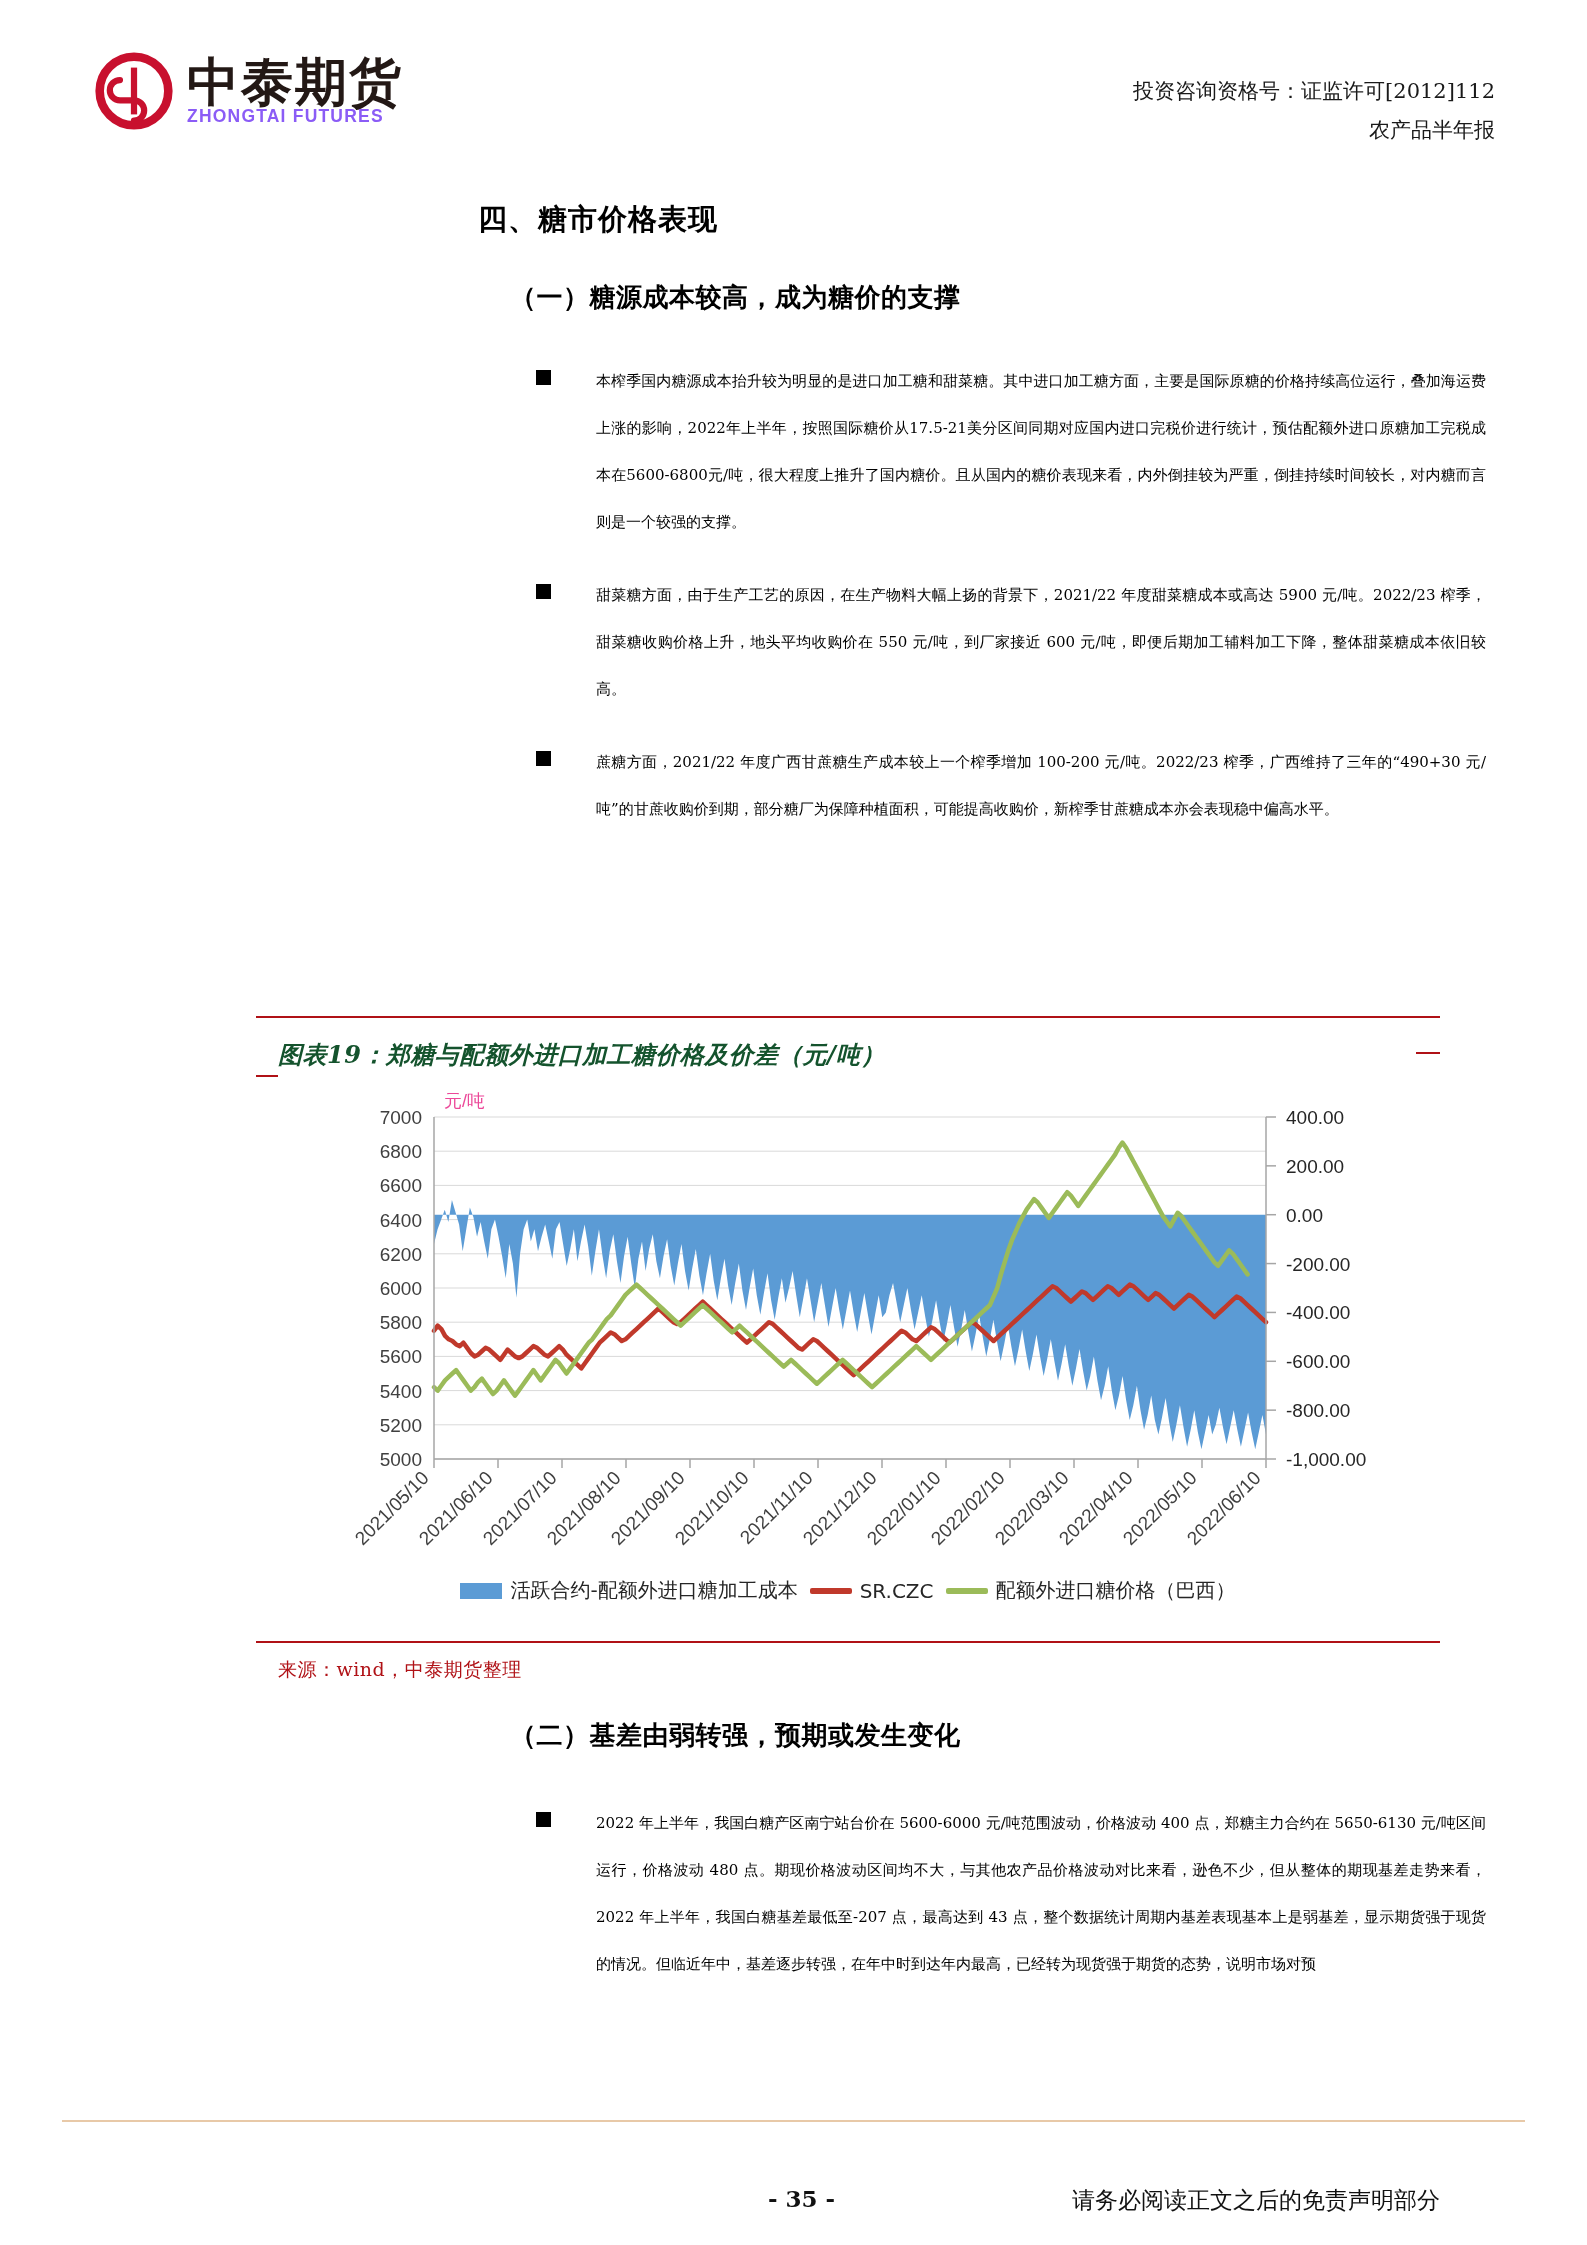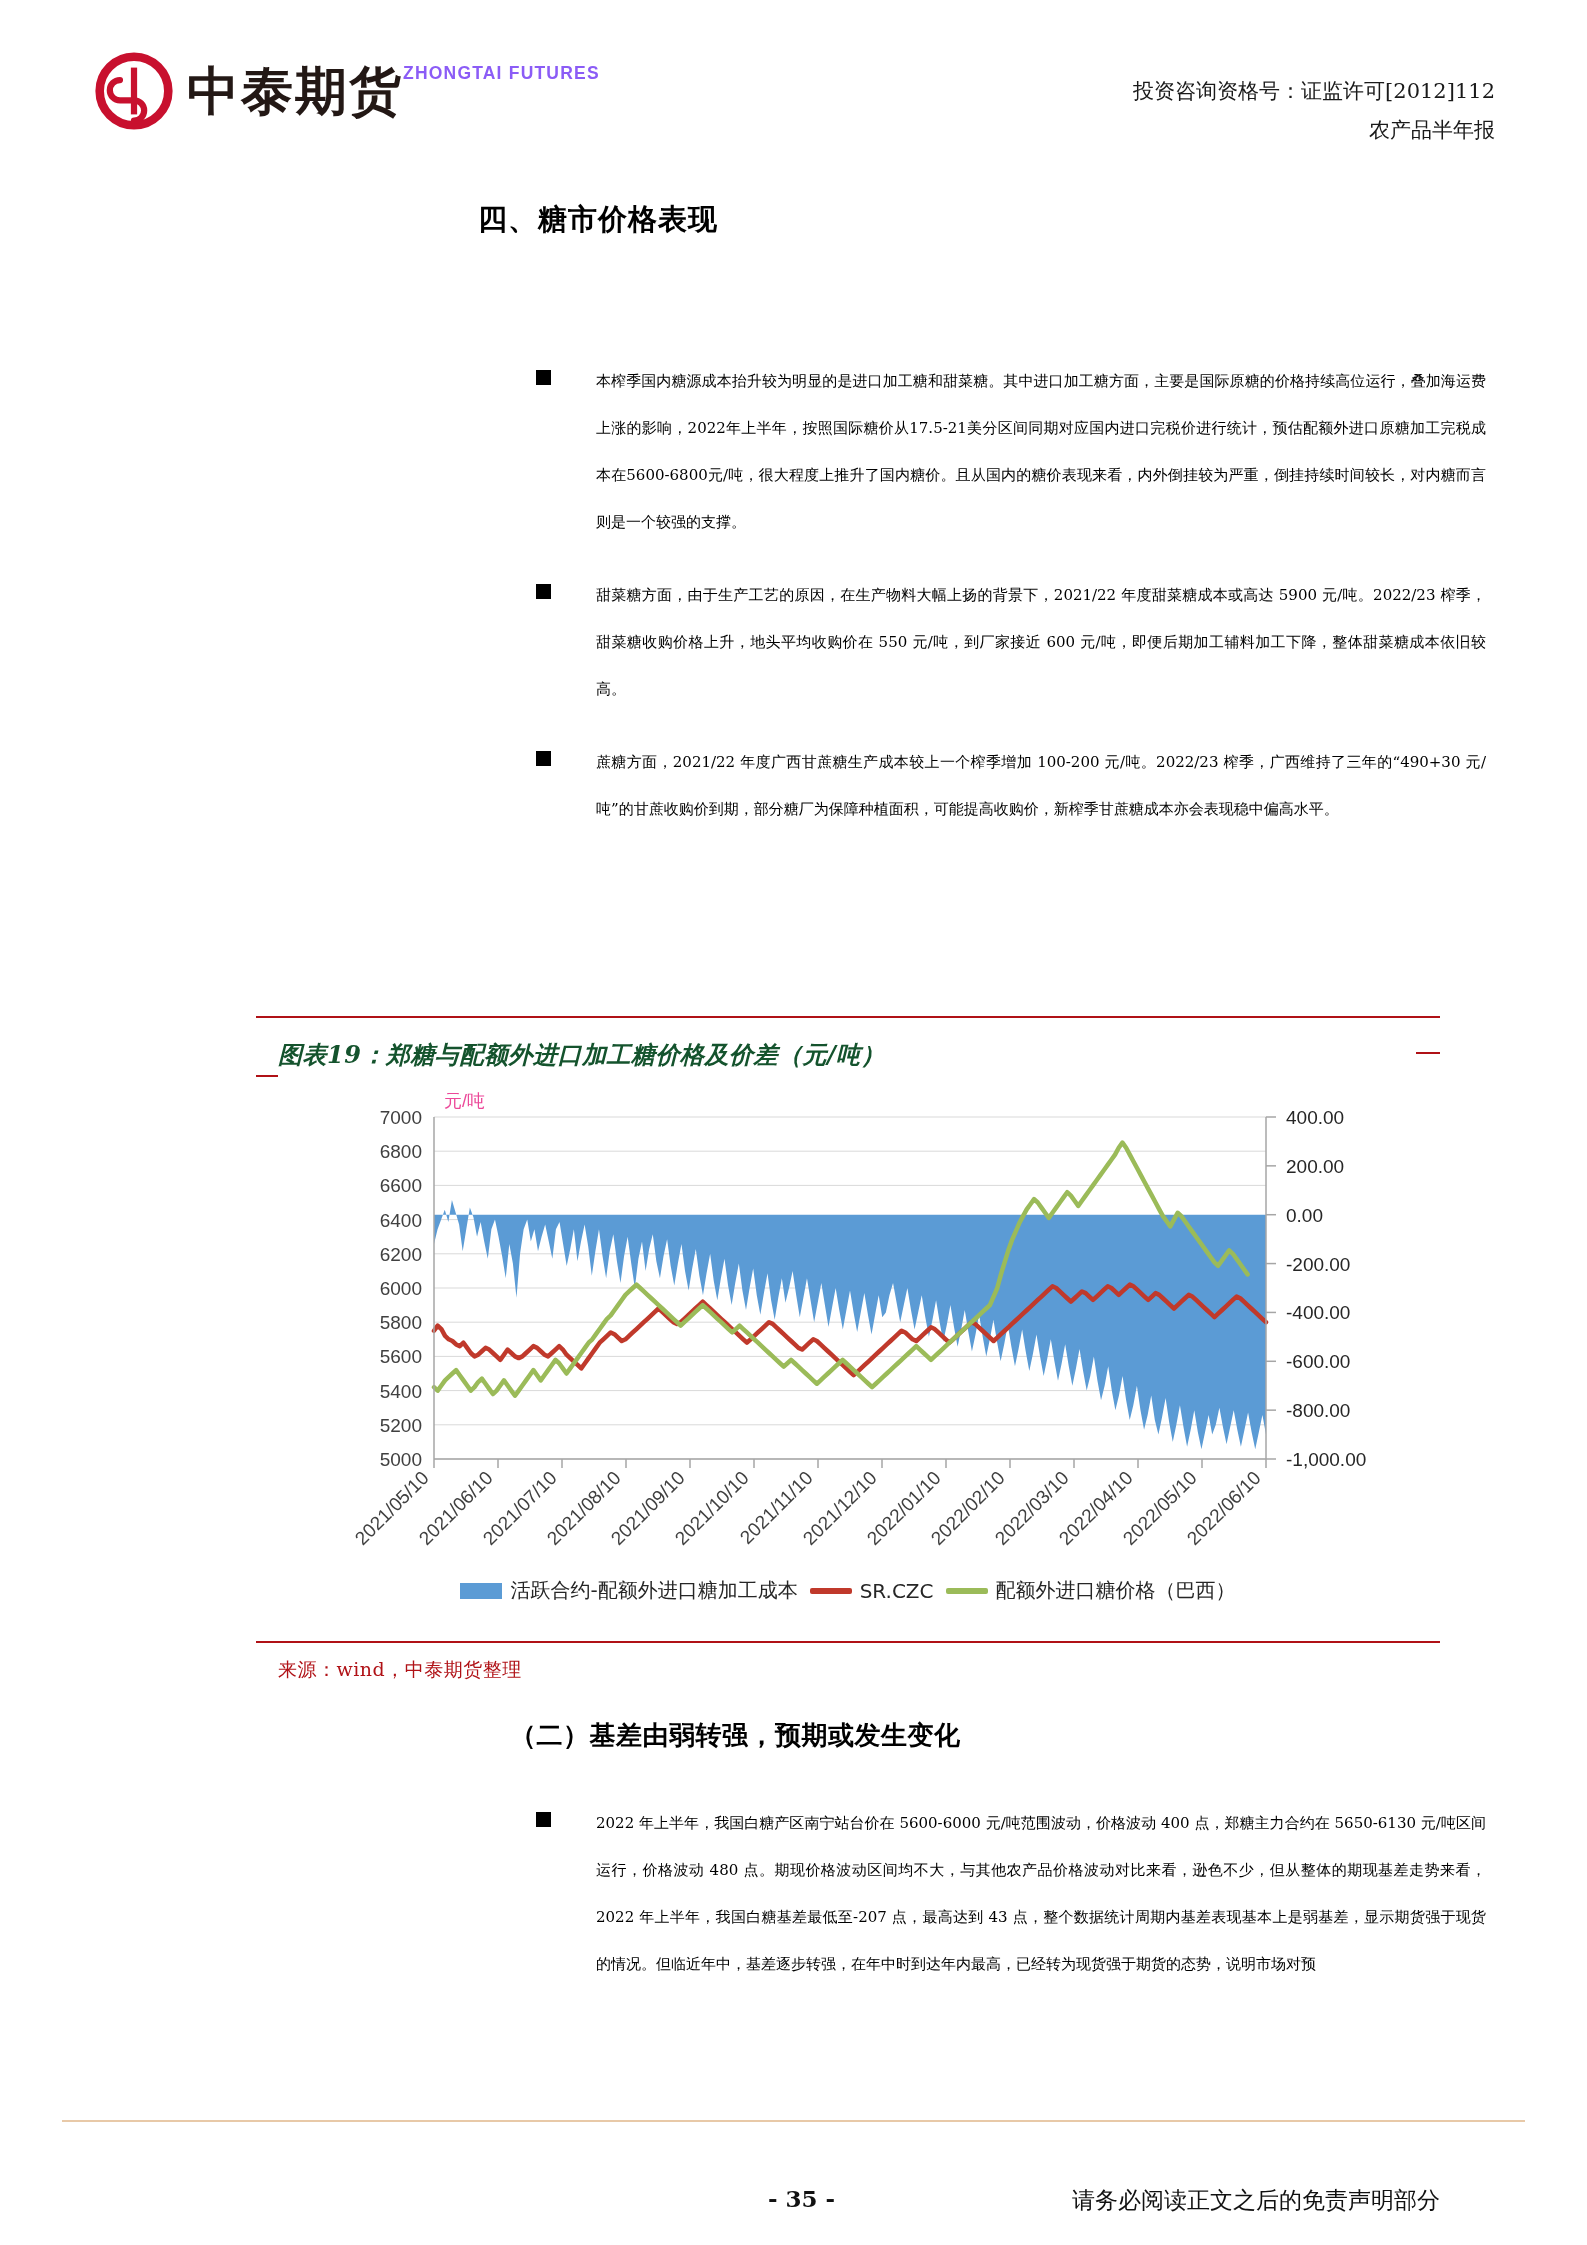--- a/index.html
+++ b/index.html
@@ -9,21 +9,21 @@
     font-family:"DejaVu Sans","Liberation Sans",sans-serif;
     position:relative;
     overflow:hidden;
   }
   .page{position:absolute;left:0;top:0;width:1587px;height:2245px;}
 
   
   .header{position:absolute;left:0;top:0;width:1587px;height:180px;}
   .logo{position:absolute;left:95px;top:52px;display:flex;align-items:center;gap:14px;}
   .logo-mark{width:78px;height:78px;flex:0 0 auto;}
-  .logo-text{display:flex;line-height:1;}
+  .logo-text{display:flex;flex-direction:column;line-height:1;}
   .logo-cn{font-family:"DejaVu Sans","Liberation Sans",sans-serif;font-size:52px;font-weight:bold;color:#231815;letter-spacing:2px;}
   .logo-en{font-family:"Liberation Sans",sans-serif;font-size:17.5px;font-weight:bold;color:#8b5cf6;letter-spacing:1.2px;margin-top:0;}
   .hdr-right{position:absolute;right:92px;top:72px;text-align:right;
              font-family:"DejaVu Serif","Liberation Serif",serif;font-size:21px;color:#1a1a1a;line-height:1.85;}
   .hdr-right div{white-space:nowrap;}
 
   
   .h1{position:absolute;left:478px;top:200px;font-family:"DejaVu Serif","Liberation Serif",serif;
       font-size:29px;font-weight:bold;color:#000;letter-spacing:1px;}
   .h2{font-family:"DejaVu Serif","Liberation Serif",serif;font-size:26px;font-weight:bold;color:#000;letter-spacing:0.5px;}
@@ -84,20 +84,21 @@
         <div class="logo-en">ZHONGTAI FUTURES</div>
       </div>
     </div>
     <div class="hdr-right">
       <div>投资咨询资格号：证监许可[2012]112</div>
       <div>农产品半年报</div>
     </div>
   </div>
 
   <div class="h1">四、糖市价格表现</div>
+  <div class="h2 h2a">（一）糖源成本较高，成为糖价的支撑</div>
 
   <div class="bullets">
     <div class="bullet">
       <span class="sq"></span>
       <div class="btext">本榨季国内糖源成本抬升较为明显的是进口加工糖和甜菜糖。其中进口加工糖方面，主要是国际原糖的价格持续高位运行，叠加海运费上涨的影响，2022年上半年，按照国际糖价从17.5-21美分区间同期对应国内进口完税价进行统计，预估配额外进口原糖加工完税成本在5600-6800元/吨，很大程度上推升了国内糖价。且从国内的糖价表现来看，内外倒挂较为严重，倒挂持续时间较长，对内糖而言则是一个较强的支撑。</div>
     </div>
     <div class="bullet">
       <span class="sq"></span>
       <div class="btext">甜菜糖方面，由于生产工艺的原因，在生产物料大幅上扬的背景下，2021/22 年度甜菜糖成本或高达 5900 元/吨。2022/23 榨季，甜菜糖收购价格上升，地头平均收购价在 550 元/吨，到厂家接近 600 元/吨，即便后期加工辅料加工下降，整体甜菜糖成本依旧较高。</div>
     </div>

